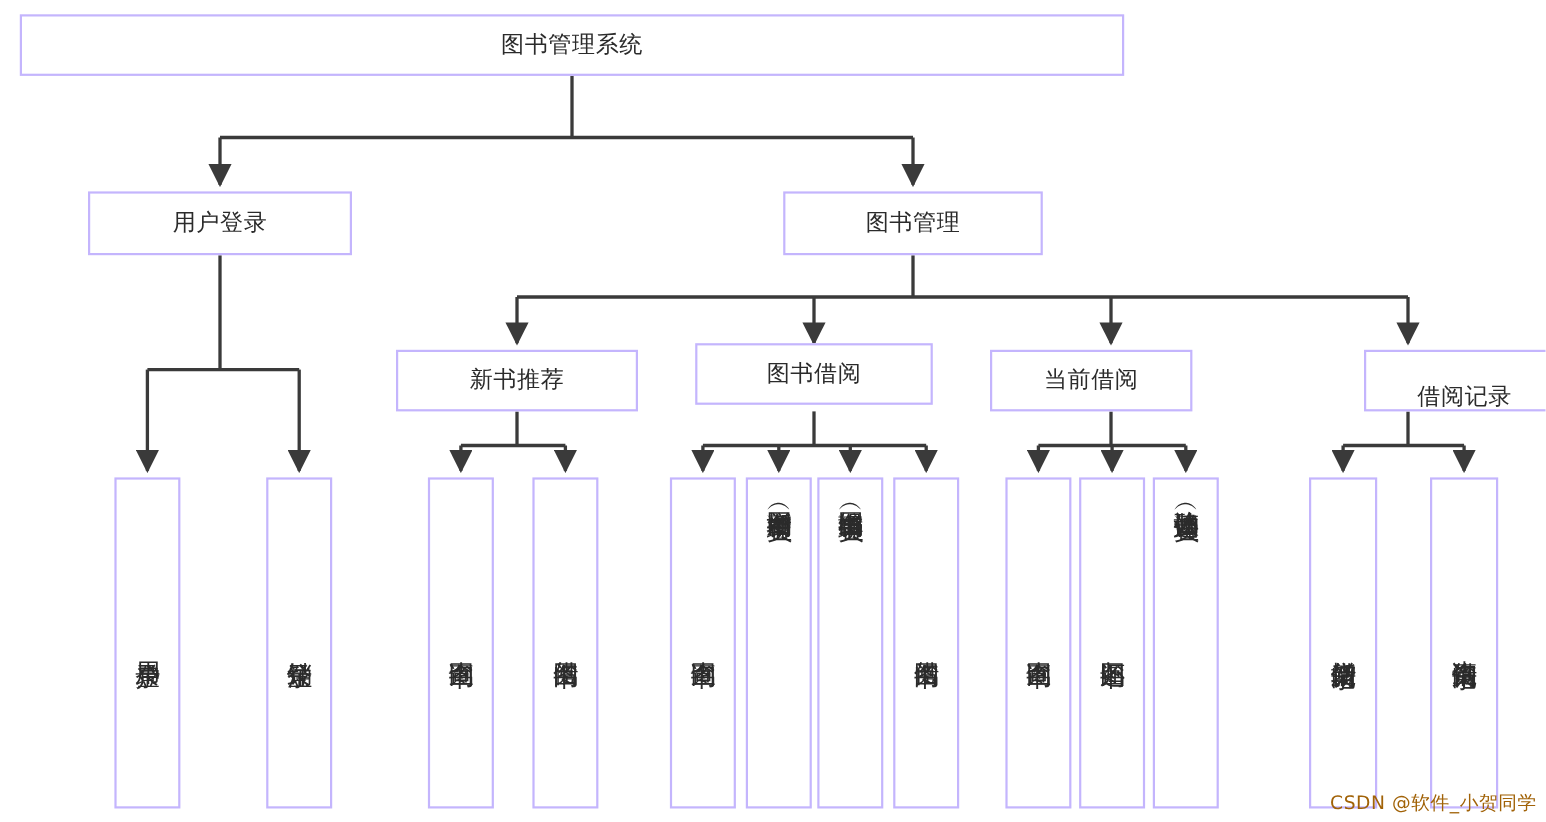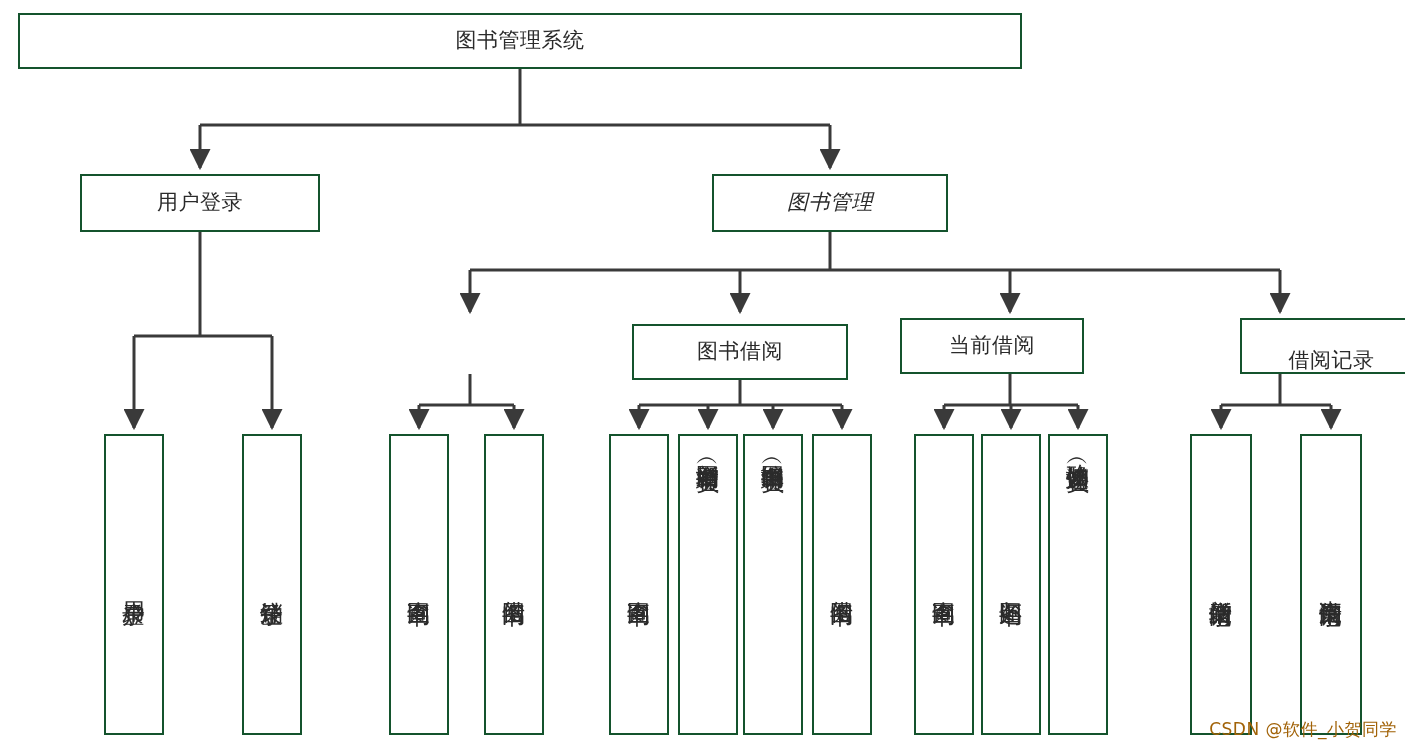--- a/index.html
+++ b/index.html
@@ -24,21 +24,21 @@
     position: absolute;
     left: 0;
     top: 0;
     width: 1405px;
     height: 747px;
   }
   .node {
     position: absolute;
     box-sizing: border-box;
     background: #ffffff;
-    border: 2px solid #14532d;
+    border: 2px solid #c4b5fd;
     display: flex;
     align-items: center;
     justify-content: center;
     overflow: hidden;
   }
   .node-label {
     color: #2b2b2b;
     letter-spacing: 0.5px;
     white-space: nowrap;
   }
@@ -134,25 +134,28 @@
     </g>
   </svg>
 
   <div class="node horizontal" id="n-root" style="left: 18px; top: 13px; width: 1004px; height: 56px;">
     <span class="node-label">图书管理系统</span>
   </div>
 
   <div class="node horizontal" id="n-l2-0" style="left: 80px; top: 174px; width: 240px; height: 58px;">
     <span class="node-label">用户登录</span>
   </div>
-  <div class="node horizontal" id="n-l2-1" style="left: 712px; top: 174px; width: 236px; height: 58px; font-style: italic;">
+  <div class="node horizontal" id="n-l2-1" style="left: 712px; top: 174px; width: 236px; height: 58px;">
     <span class="node-label">图书管理</span>
   </div>
 
-  <div class="node horizontal" id="n-l3-1" style="left: 632px; top: 324px; width: 216px; height: 56px;">
+  <div class="node horizontal" id="n-l3-0" style="left: 360px; top: 318px; width: 220px; height: 56px;">
+    <span class="node-label">新书推荐</span>
+  </div>
+  <div class="node horizontal" id="n-l3-1" style="left: 632px; top: 312px; width: 216px; height: 56px;">
     <span class="node-label">图书借阅</span>
   </div>
   <div class="node horizontal" id="n-l3-2" style="left: 900px; top: 318px; width: 184px; height: 56px;">
     <span class="node-label">当前借阅</span>
   </div>
   <div class="node horizontal" id="n-l3-3" style="left: 1240px; top: 318px; width: 183px; height: 56px; align-items: flex-end;">
     <span class="node-label">借阅记录</span>
   </div>
 
   <div class="node vertical midtext" id="n-leaf-0" style="left: 104px; top: 434px; width: 60px; height: 301px;">

